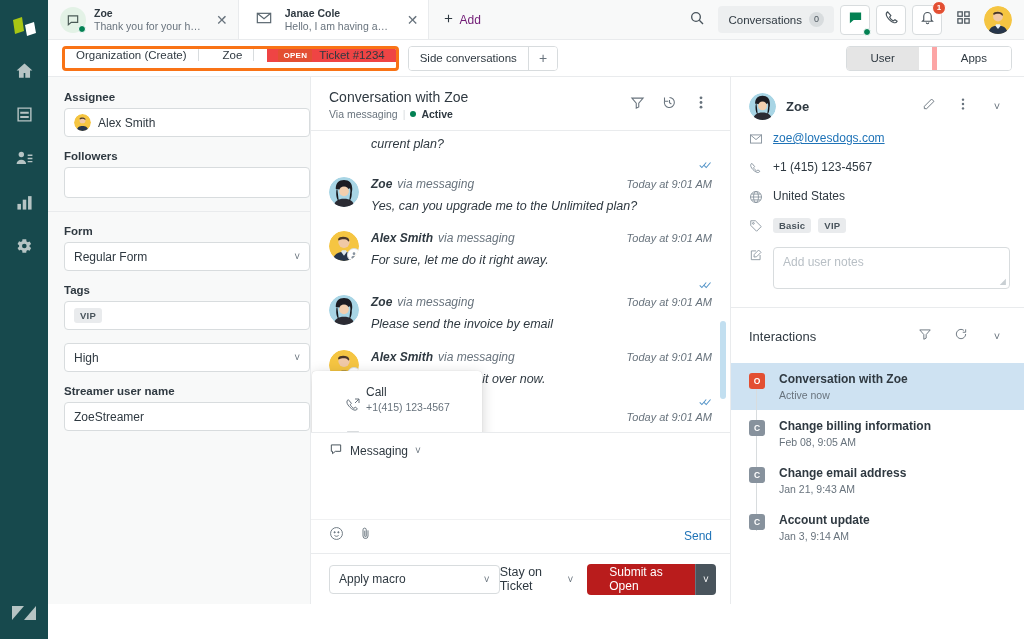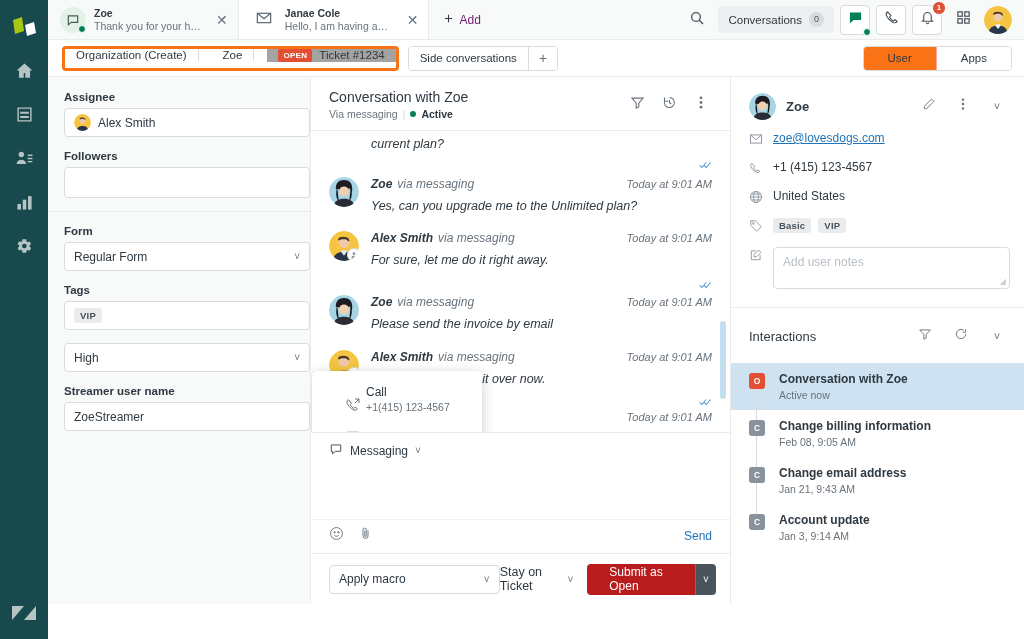--- a/index.html
+++ b/index.html
@@ -99,33 +99,33 @@
     padding: 0 12px 0 14px;
     border-bottom: 1px solid #e9ebed;
   }
   .crumbs { display: flex; align-items: flex-start; border: 3px solid #f97316; border-radius: 4px; overflow: hidden; height: 25px; gap: 13px; }
   .crumb {
     display: flex; align-items: center; gap: 7px;
     padding: 0 11px; font-size: 11.5px; color: #2f3941;
     border-right: 1px solid #d8dcde; background: #fff; cursor: pointer; white-space: nowrap;
   }
   .crumb:last-child { border-right: none; }
-  .crumb.active { background: #a3a3a3; }
+  .crumb.active { background: #ef4444; }
   .crumb-open {
     background: #e34f32; color: #fff; font-size: 8px; font-weight: 700;
     padding: 2px 5px; border-radius: 2px; letter-spacing: .3px;
   }
   .crumbs2 { margin-left: 9px; display: flex; align-items: stretch; border: 1px solid #d8dcde; border-radius: 4px; overflow: hidden; height: 25px; }
   .seg-toggle { margin-left: auto; display: flex; border: 1px solid #d8dcde; border-radius: 4px; overflow: hidden; height: 25px; }
   .seg {
     padding: 0 24px; font-size: 11.5px; color: #2f3941;
     display: flex; align-items: center; background: #fff; cursor: pointer;
   }
-  .seg.active { background: #f97316; }
-  .seg + .seg { border-left: 1px solid #fca5a5; }
+  .seg.active { background: #e5e5e5; }
+  .seg + .seg { border-left: 5px solid #fca5a5; margin-left: 13px; }
 
   
   .body { flex: 1; display: flex; min-height: 0; }
 
   
   .props {
     width: 263px; flex: 0 0 263px;
     background: #f8f9f9;
     border-right: 1px solid #e9ebed;
     padding: 14px 0 0 16px;

